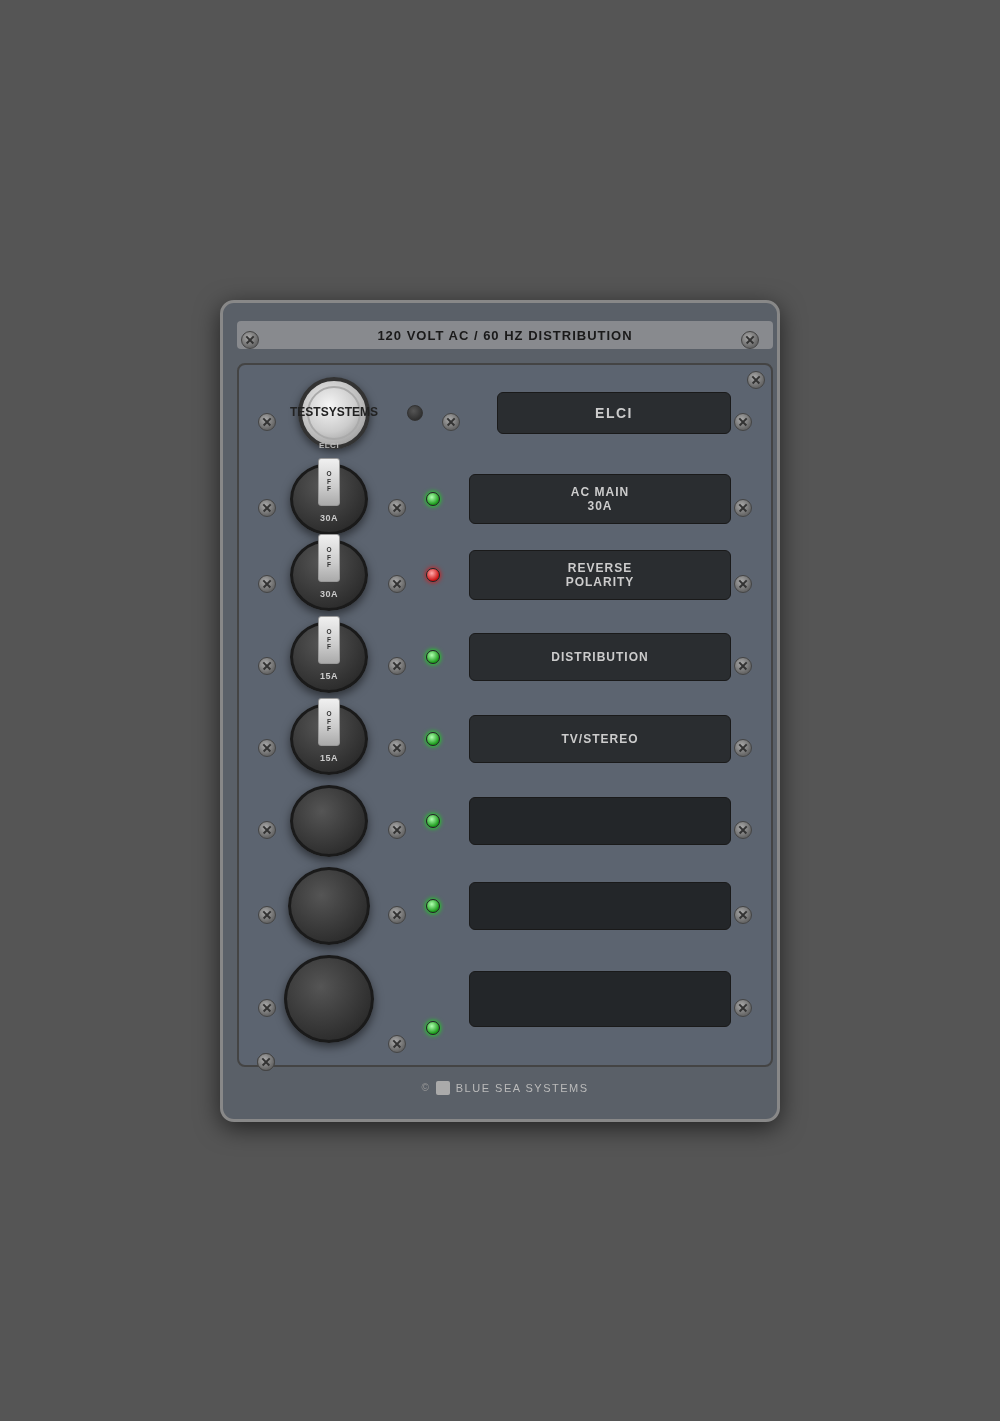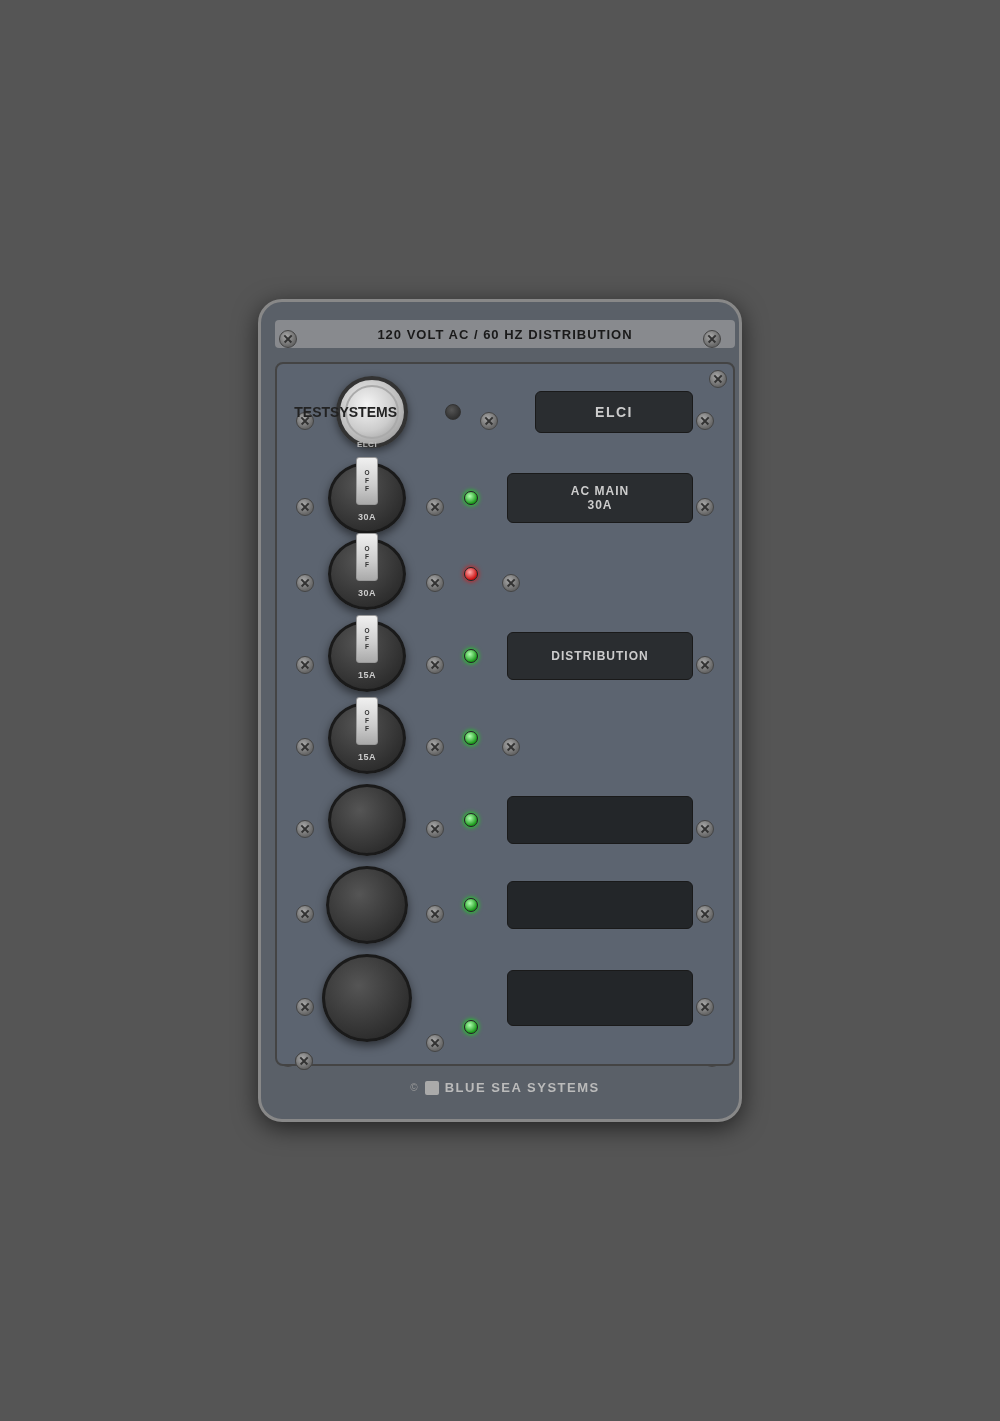--- a/index.html
+++ b/index.html
@@ -7,23 +7,23 @@
     body {
       background: #555;
       display: flex;
       justify-content: center;
       align-items: center;
       min-height: 100vh;
       font-family: Arial, sans-serif;
     }
 
     .panel-outer {
-      width: 484px;
+      width: 560px;
       background: #5a6068;
-      border-radius: 24px;
+      border-radius: 14px;
       border: 3px solid #888;
       padding: 18px 4px 24px 14px;
       position: relative;
       box-shadow: 0 6px 24px rgba(0,0,0,0.6);
     }
 
     .panel-title-bar {
       background: #888a8e;
       border-radius: 4px;
       text-align: center;
@@ -110,23 +110,23 @@
       box-shadow: 0 3px 8px rgba(0,0,0,0.5);
     }
 
     .test-button-inner {
       width: 54px;
       height: 54px;
       border-radius: 50%;
       background: radial-gradient(circle at 40% 35%, #f5f5f5, #ccc 60%, #999);
       display: flex;
       align-items: center;
-      justify-content: flex-end;
+      justify-content: center;
       text-align: center;
-      font-size: 14px;
+      font-size: 12px;
       font-weight: bold;
       color: #222;
       line-height: 1.2;
       border: 2px solid #aaa;
     }
 
     
     .screw-content-tr {
       position: absolute;
       top: 6px;
@@ -444,20 +444,25 @@
       <div class="mid-screw-col">
         <div class="screw"></div>
       </div>
 
       <div class="indicator-col">
         <div class="led led-red"></div>
       </div>
 
       <div class="right-screw-col" style="width:10px;"></div>
 
+      <div class="label-col">
+        <div class="circuit-label">
+          REVERSE<br>POLARITY
+        </div>
+      </div>
 
       <div style="width:24px; display:flex; justify-content:center;">
         <div class="screw"></div>
       </div>
     </div>
 
     <div class="row-wrap">
       <div class="left-screw-col">
         <div class="screw"></div>
       </div>
@@ -511,20 +516,23 @@
       <div class="mid-screw-col">
         <div class="screw"></div>
       </div>
 
       <div class="indicator-col">
         <div class="led led-green"></div>
       </div>
 
       <div class="right-screw-col" style="width:10px;"></div>
 
+      <div class="label-col">
+        <div class="circuit-label">TV/STEREO</div>
+      </div>
 
       <div style="width:24px; display:flex; justify-content:center;">
         <div class="screw"></div>
       </div>
     </div>
 
     <div class="row-wrap">
       <div class="left-screw-col">
         <div class="screw"></div>
       </div>
@@ -613,16 +621,16 @@
       <div class="screw"></div>
     </div>
 
   </div>
 
   <div class="brand-bar">
     <span style="font-size:10px; color:#999;">©</span>
     <svg width="14" height="14">
       <rect width="14" height="14" fill="#aaa" rx="2"></rect>
     </svg>
-    <span style="color:#bbb; font-size:13px; font-weight:bold; letter-spacing:1.5px;">BLUE SEA SYSTEMS</span>
+    <span style="color:#bbb; font-size:11px; font-weight:normal; letter-spacing:1.5px;">BLUE SEA SYSTEMS</span>
   </div>
 
 </div>
 
 </body></html>

